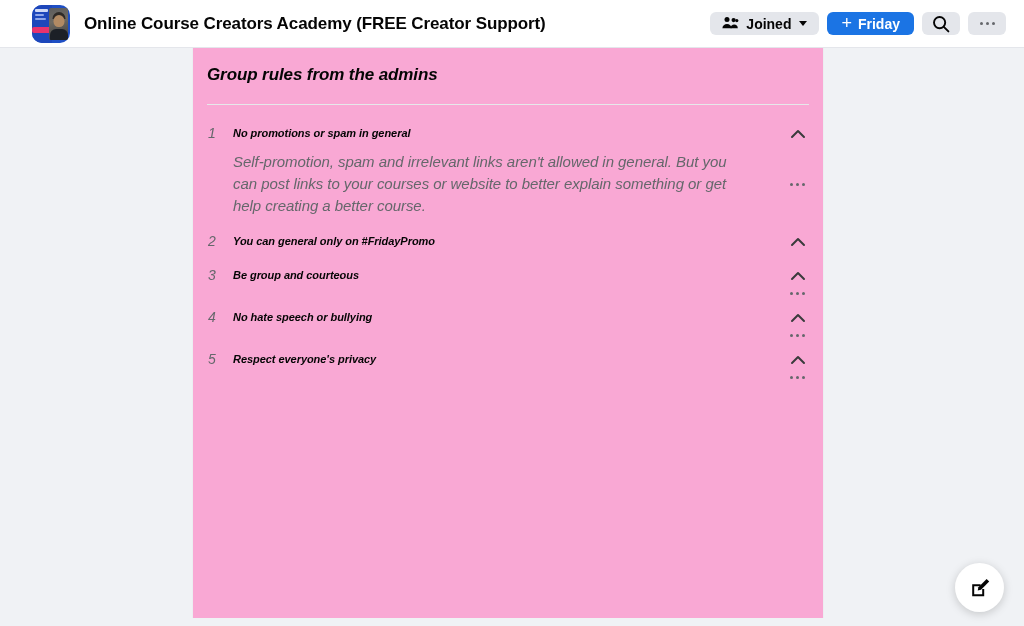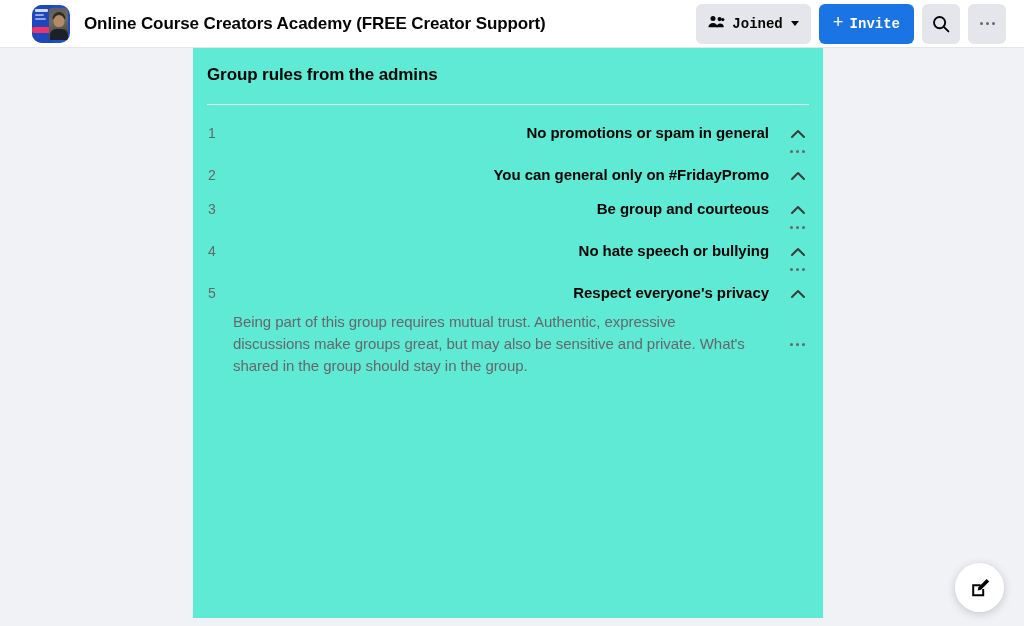--- a/index.html
+++ b/index.html
@@ -90,28 +90,28 @@
   .topbar-actions {
     margin-left: auto;
     display: flex;
     align-items: center;
     gap: 8px;
   }
 
   .btn {
     border: none;
     border-radius: 6px;
-    font-family: Liberation Mono, monospace;
+    font-family: Liberation Sans, sans-serif;
     font-size: 14px;
     font-weight: 700;
     cursor: pointer;
     display: flex;
     align-items: center;
     justify-content: center;
-    height: 40px;
+    height: 23px;
   }
   .btn-secondary {
     background: #e4e6eb;
     color: #050505;
     padding: 0 12px;
     gap: 7px;
   }
   .btn-primary {
     background: #1b74e4;
     color: #ffffff;
@@ -145,24 +145,25 @@
     height: 578px;
     background: #f0f2f5;
   }
 
   .card {
     position: absolute;
     left: 192px;
     top: 0;
     width: 632px;
     min-height: 570px;
-    background: #5eead4;
+    background: #f9a8d4;
     border-left: 1px solid #eceef1;
     border-right: 1px solid #eceef1;
     padding: 0 14px;
+    font-style: italic;
   }
 
   .card-title {
     font-size: 17px;
     font-weight: 700;
     color: #050505;
     padding: 17px 0 0 0;
     letter-spacing: -0.1px;
   }
 
@@ -190,28 +191,27 @@
   .rule-num {
     width: 26px;
     flex: 0 0 26px;
     font-size: 14px;
     color: #65676b;
     line-height: 20px;
     padding-left: 1px;
   }
 
   .rule-title {
-    font-size: 15px;
+    font-size: 11px;
     font-weight: 700;
     color: #050505;
     line-height: 20px;
     flex: 1 1 auto;
     padding-right: 40px;
     letter-spacing: -0.05px;
-    text-align: right;
   }
 
   .chevron-up {
     position: absolute;
     right: 0;
     top: 3px;
     width: 22px;
     height: 16px;
     cursor: pointer;
   }
@@ -305,21 +305,21 @@
           <path d="M0.4 12.2c0-2.6 2.1-4.3 4.6-4.3s4.6 1.7 4.6 4.3z" fill="#050505"></path>
           <path d="M8.6 12.2c0-2.2 1.6-3.6 3.6-3.6s3.6 1.4 3.6 3.6z" fill="#050505"></path>
         </svg>
       </span>
       <span>Joined</span>
       <span class="chev-small"></span>
     </button>
 
     <button class="btn btn-primary">
       <span class="plus-glyph">+</span>
-      <span>Invite</span>
+      <span>Friday</span>
     </button>
 
     <button class="btn btn-icon">
       <span aria-hidden="true">
         <svg class="search-svg" width="18" height="18" viewBox="0 0 18 18">
           <circle cx="7.6" cy="7.6" r="5.6" fill="none" stroke="#050505" stroke-width="1.9"></circle>
           <line x1="11.8" y1="11.8" x2="16.4" y2="16.4" stroke="#050505" stroke-width="1.9" stroke-linecap="round"></line>
         </svg>
       </span>
     </button>
@@ -349,20 +349,21 @@
         <div class="rule-head">
           <div class="rule-num">1</div>
           <div class="rule-title">No promotions or spam in general</div>
           <div class="chevron-up">
             <svg width="22" height="16" viewBox="0 0 22 16">
               <polyline points="5,11 11,5 17,11" fill="none" stroke="#3a3b3c" stroke-width="2" stroke-linecap="round" stroke-linejoin="round"></polyline>
             </svg>
           </div>
         </div>
         <div class="rule-body-wrap">
+          <div class="rule-desc">Self-promotion, spam and irrelevant links aren't allowed in general. But you can post links to your courses or website to better explain something or get help creating a better course.</div>
           <div class="rule-more">
             <span class="dots">
                 <i></i>
                 <i></i>
                 <i></i>
               </span>
           </div>
         </div>
       </div>
 
@@ -424,21 +425,20 @@
         <div class="rule-head">
           <div class="rule-num">5</div>
           <div class="rule-title">Respect everyone's privacy</div>
           <div class="chevron-up">
             <svg width="22" height="16" viewBox="0 0 22 16">
               <polyline points="5,11 11,5 17,11" fill="none" stroke="#3a3b3c" stroke-width="2" stroke-linecap="round" stroke-linejoin="round"></polyline>
             </svg>
           </div>
         </div>
         <div class="rule-body-wrap">
-          <div class="rule-desc">Being part of this group requires mutual trust. Authentic, expressive discussions make groups great, but may also be sensitive and private. What's shared in the group should stay in the group.</div>
           <div class="rule-more">
             <span class="dots">
                 <i></i>
                 <i></i>
                 <i></i>
               </span>
           </div>
         </div>
       </div>
 

